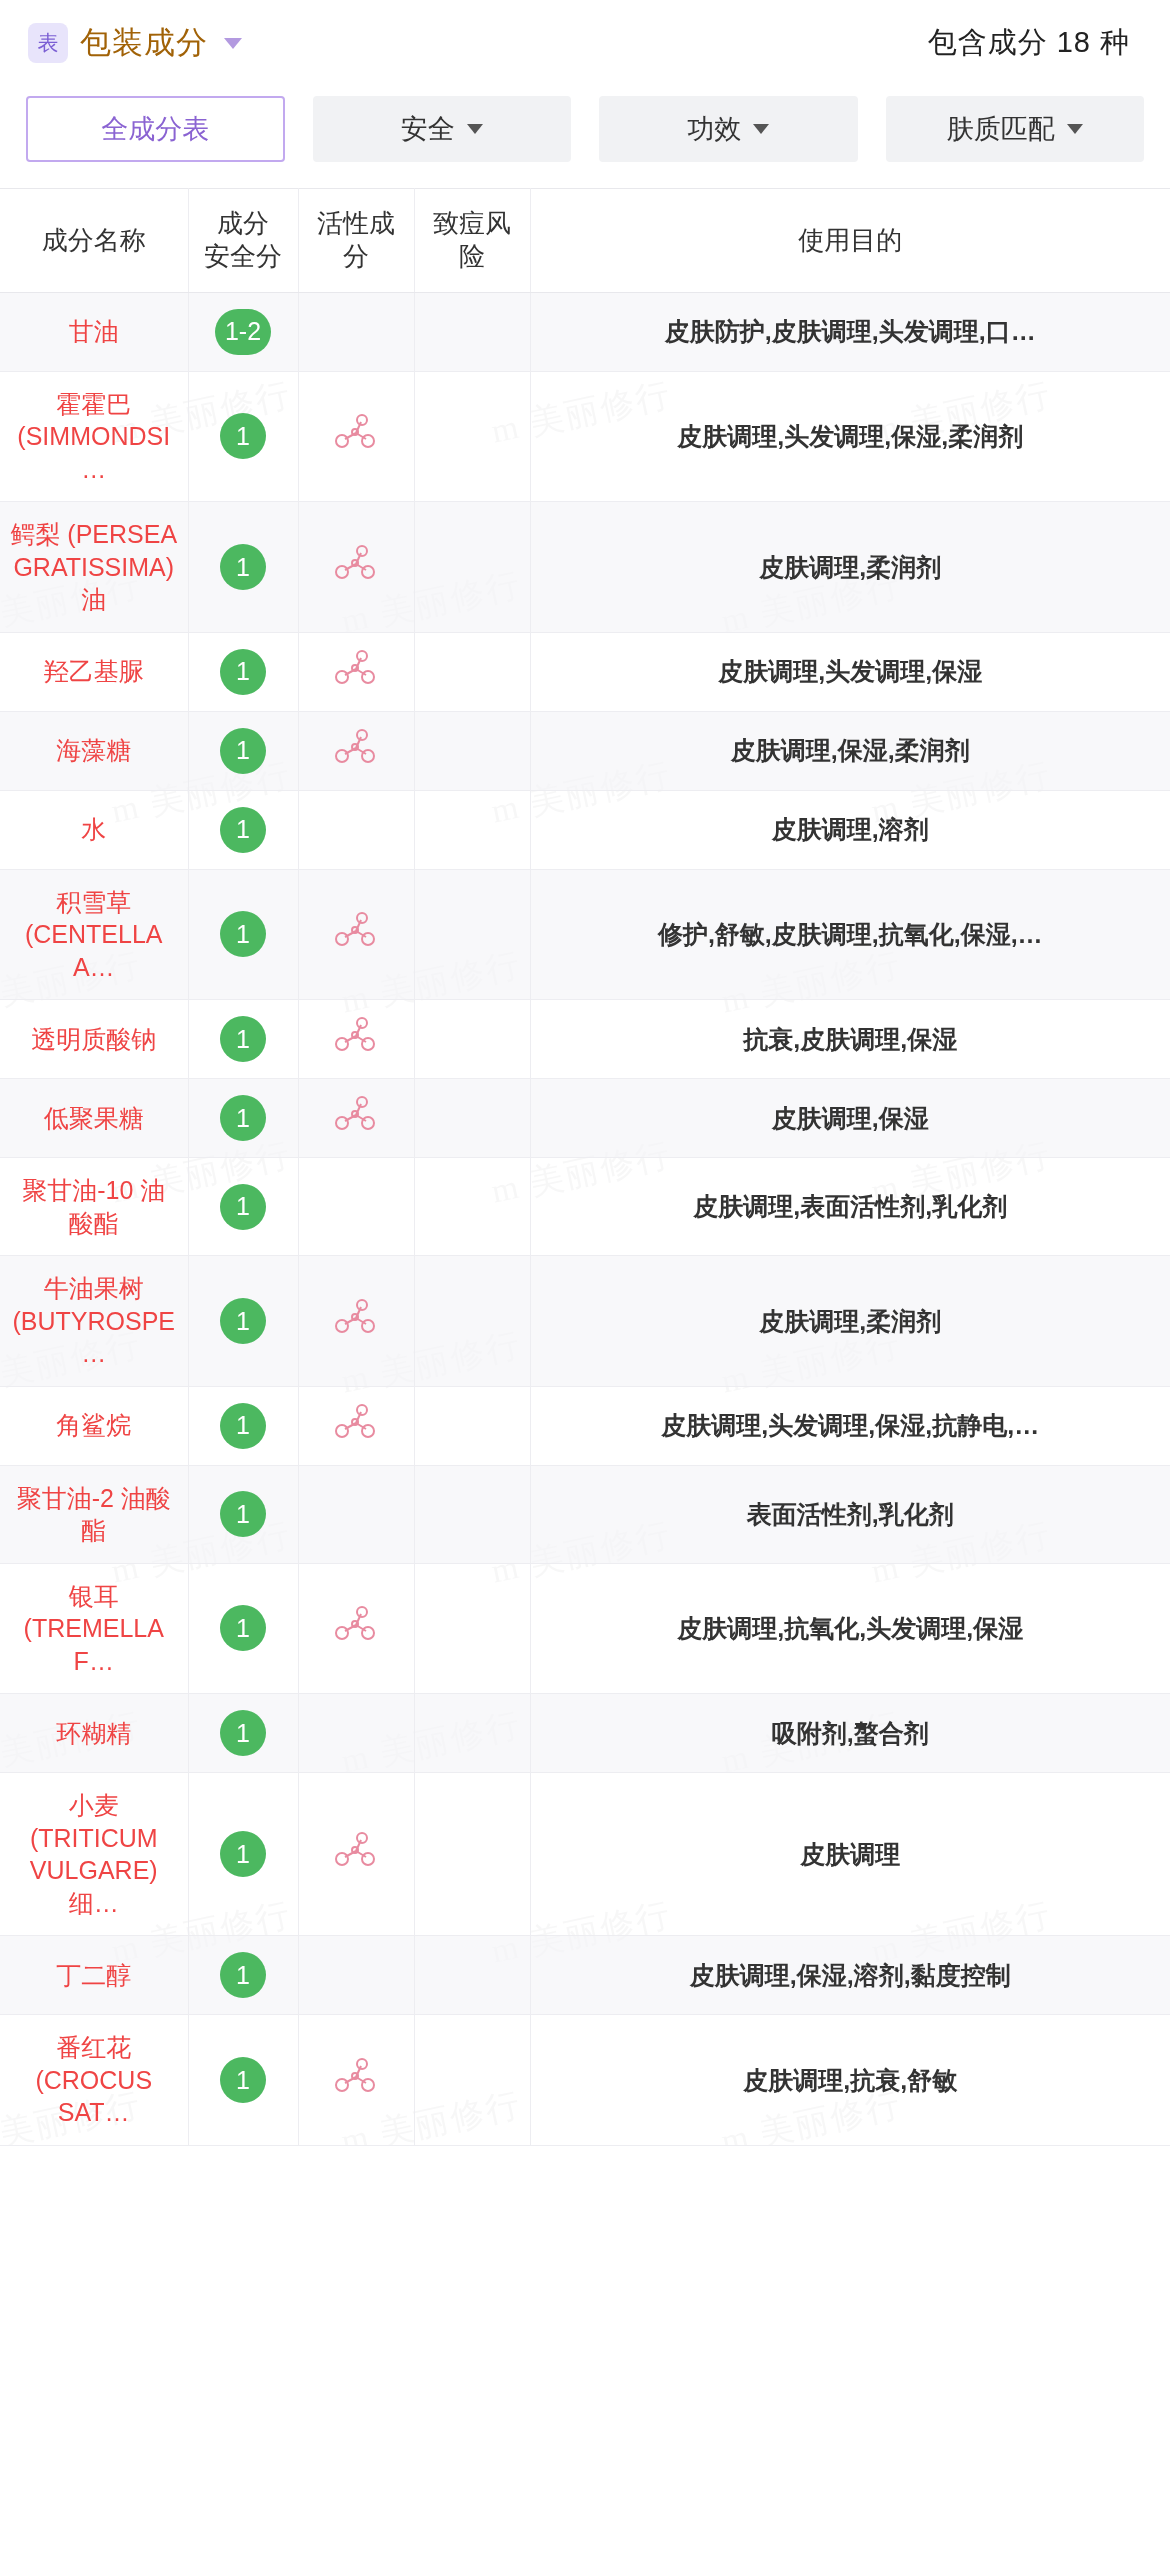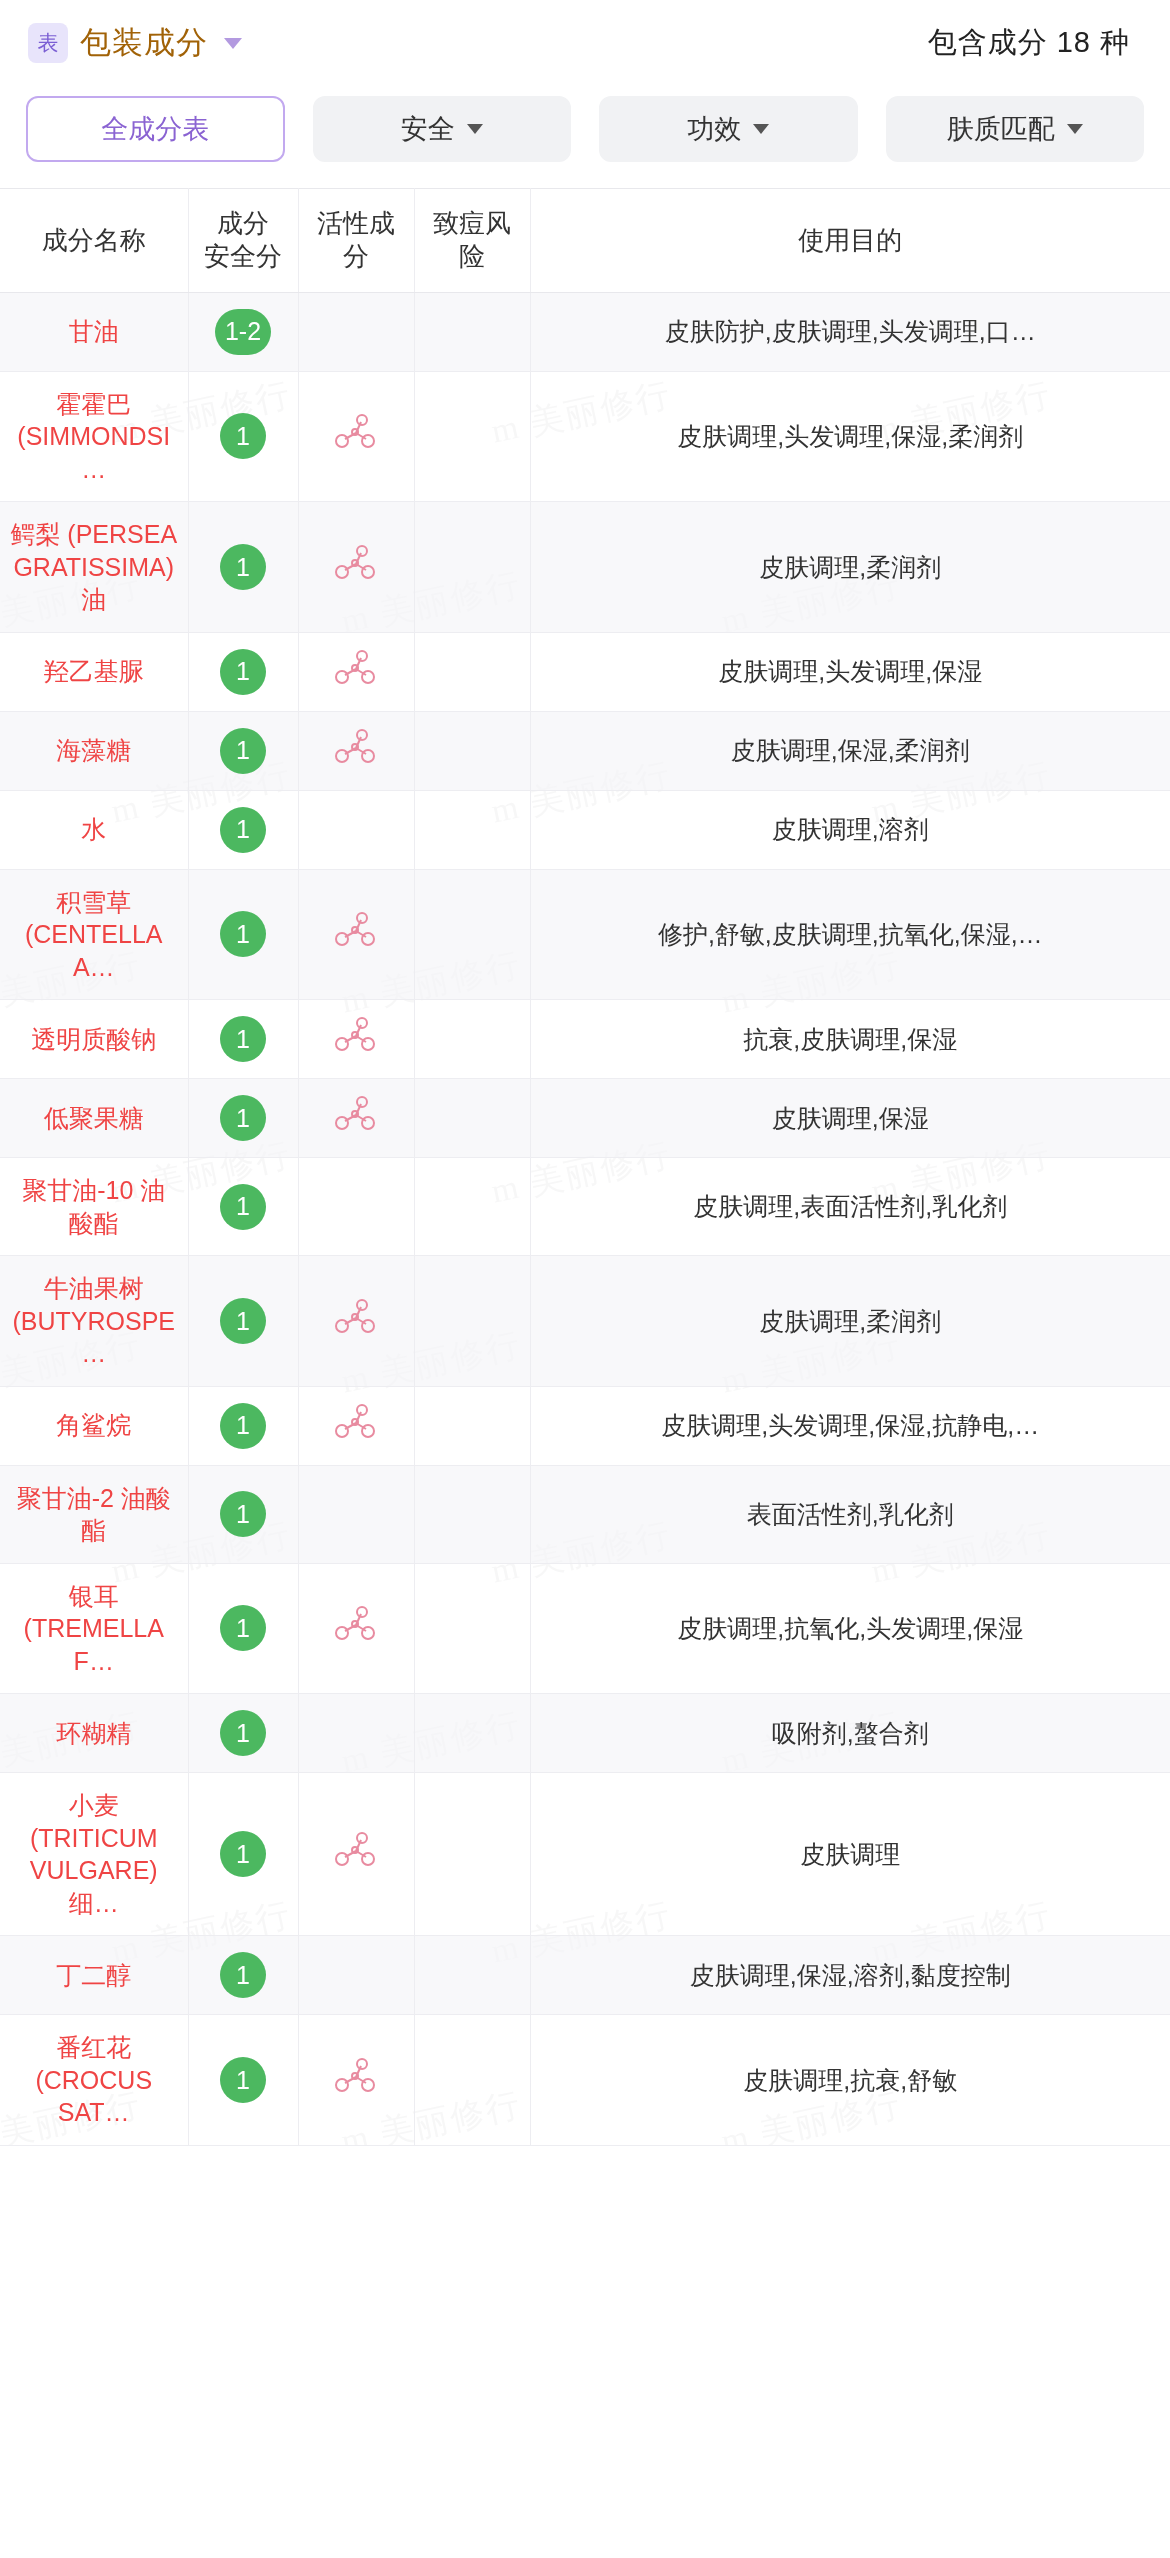--- a/index.html
+++ b/index.html
@@ -52,21 +52,21 @@
   }
 
   
   .filters {
     display: flex;
     gap: 22px;
     padding: 14px 26px 26px 26px;
   }
   .chip {
     height: 66px;
-    border-radius: 12px;
+    border-radius: 4px;
     display: flex;
     align-items: center;
     justify-content: center;
     gap: 12px;
     font-size: 27px;
     flex: 1 1 0;
   }
   .chip.primary {
     border: 2px solid #c2a9ef;
     color: #8a63d2;
@@ -114,21 +114,21 @@
   .tbl th:last-child { border-right: none; margin-left: 37px; }
 
   .tbl td {
     border-bottom: 1px solid #ededf1;
     border-right: 1px solid #ededf1;
     padding: 16px 10px;
     vertical-align: middle;
     text-align: center;
     line-height: 1.3;
   }
-  .tbl td:last-child { border-right: none; }
+  .tbl td:last-child { border-right: none; font-weight: bold; }
 
   tr.alt td { background: rgba(246,246,249,0.82); }
   tr.norm td { background: rgba(255,255,255,0.5); }
 
   .name {
     font-size: 25px;
     color: #ef4444;
     word-break: break-word;
   }
   .purpose {

